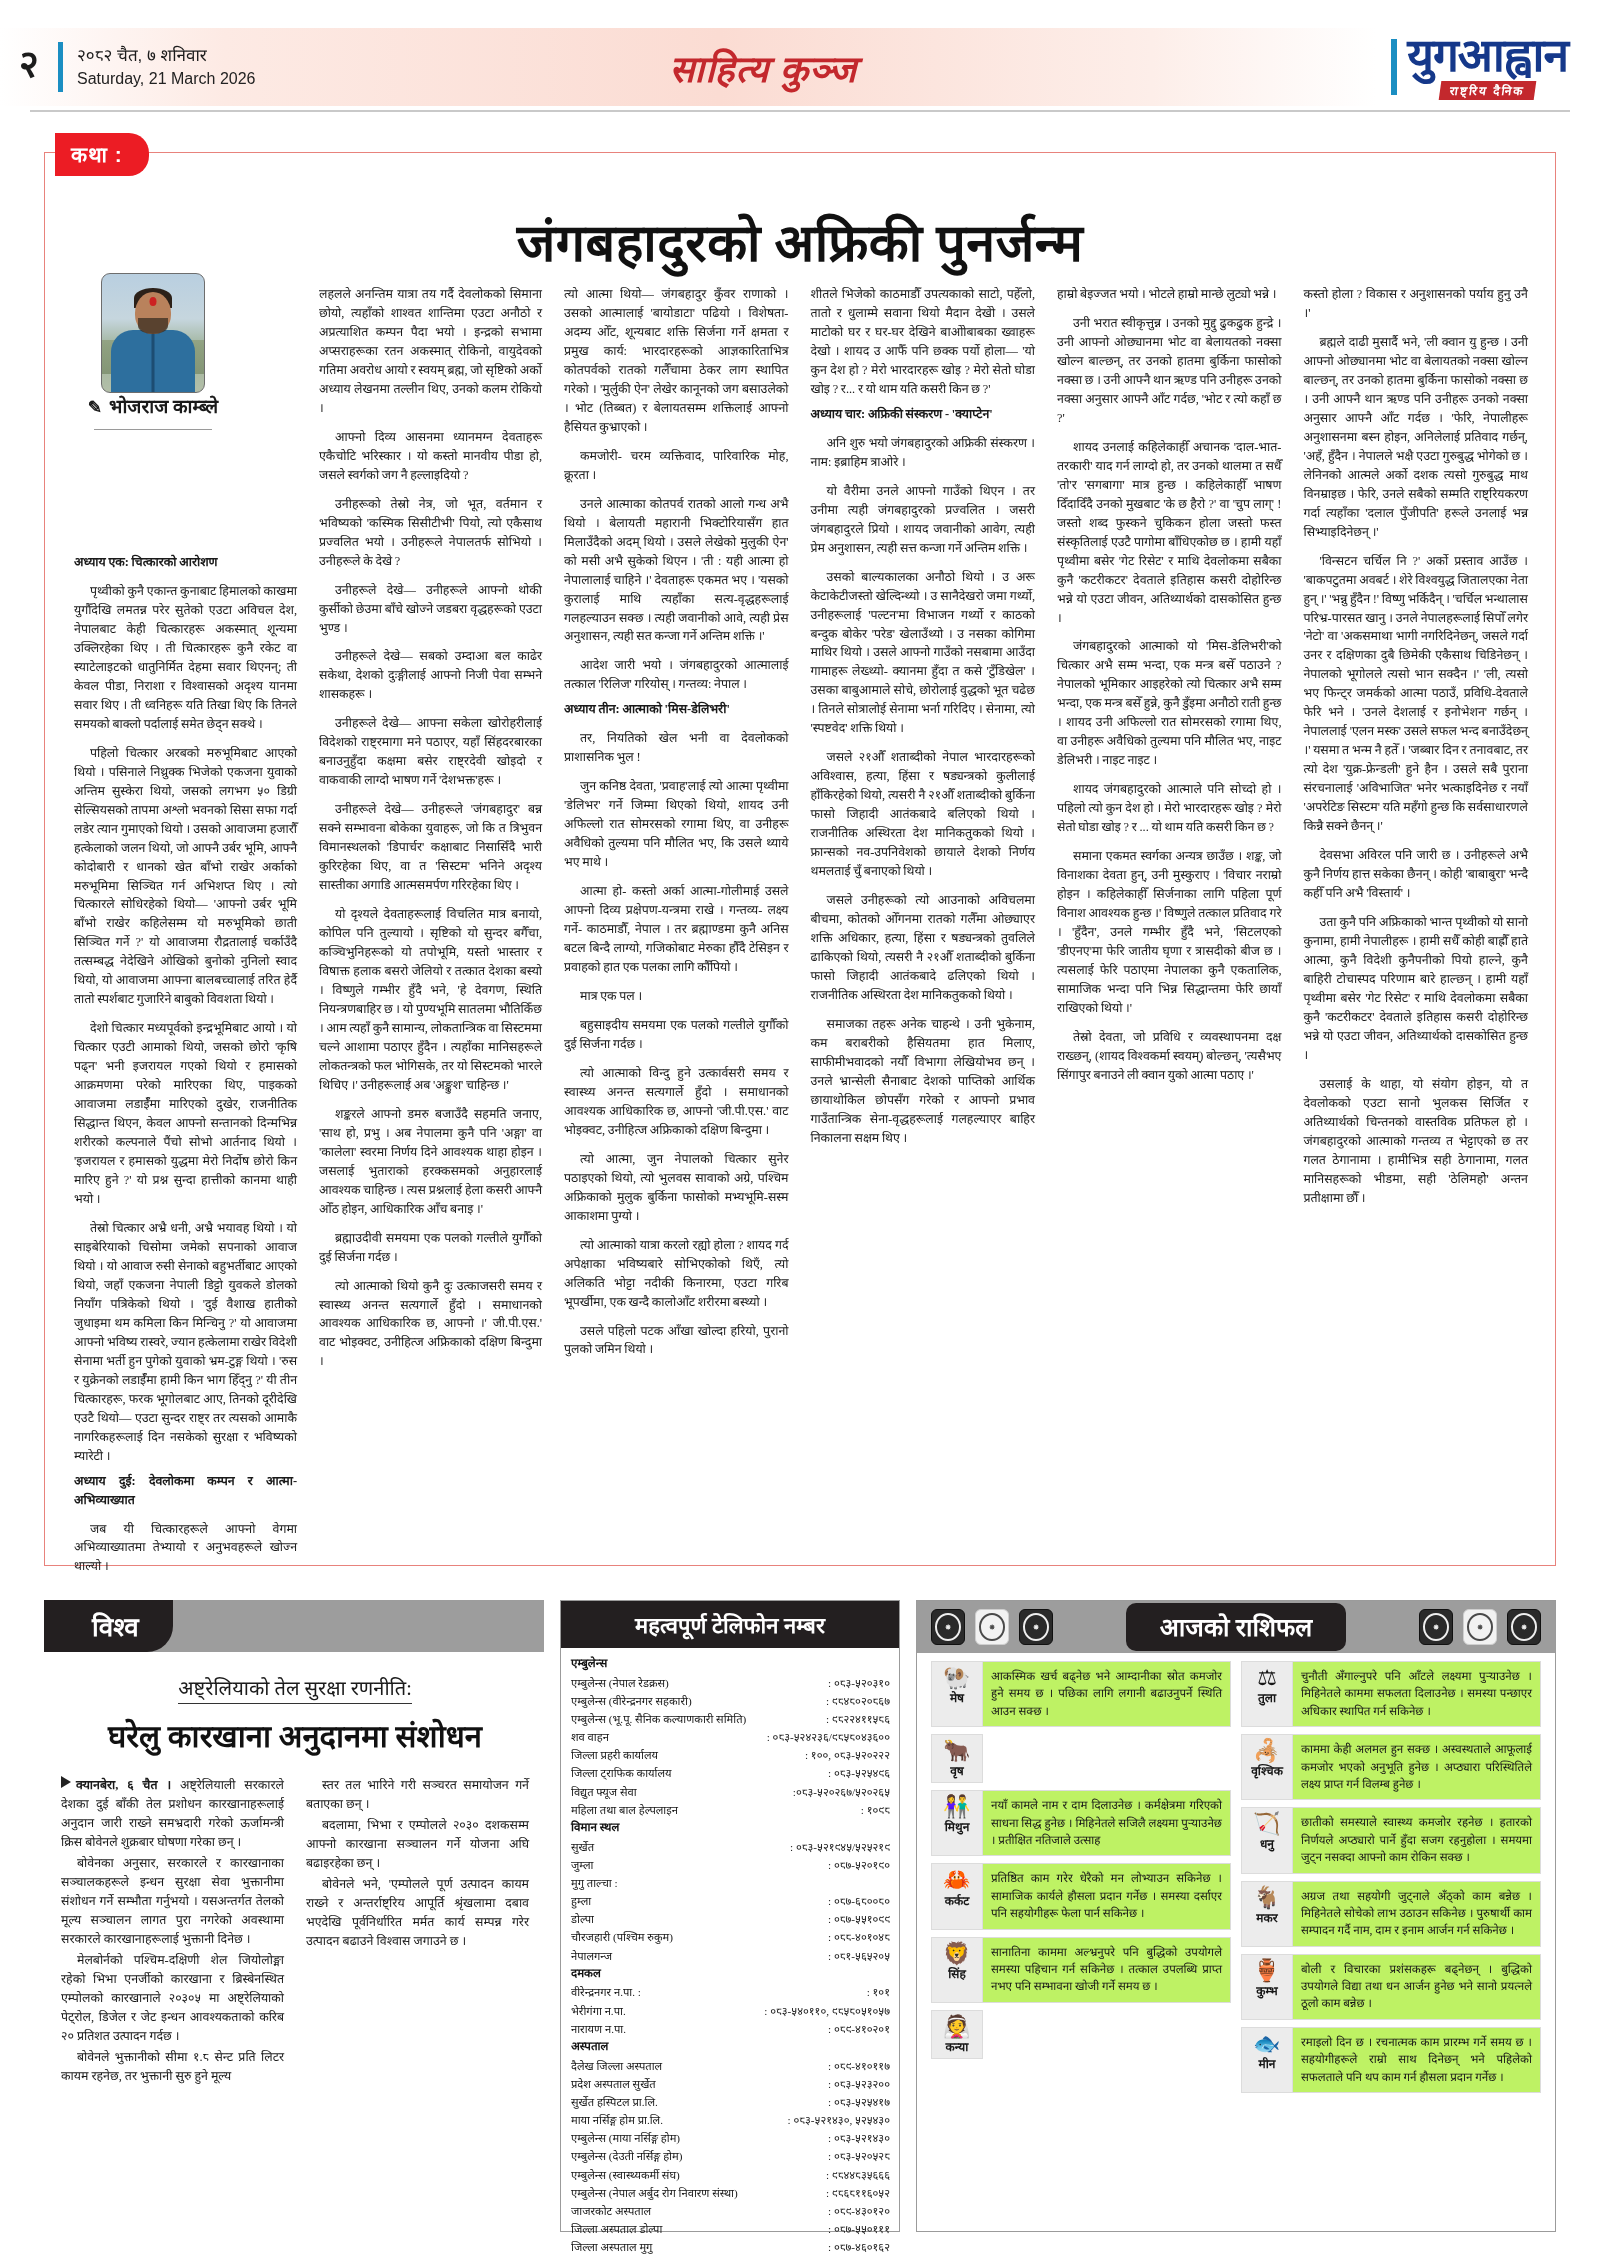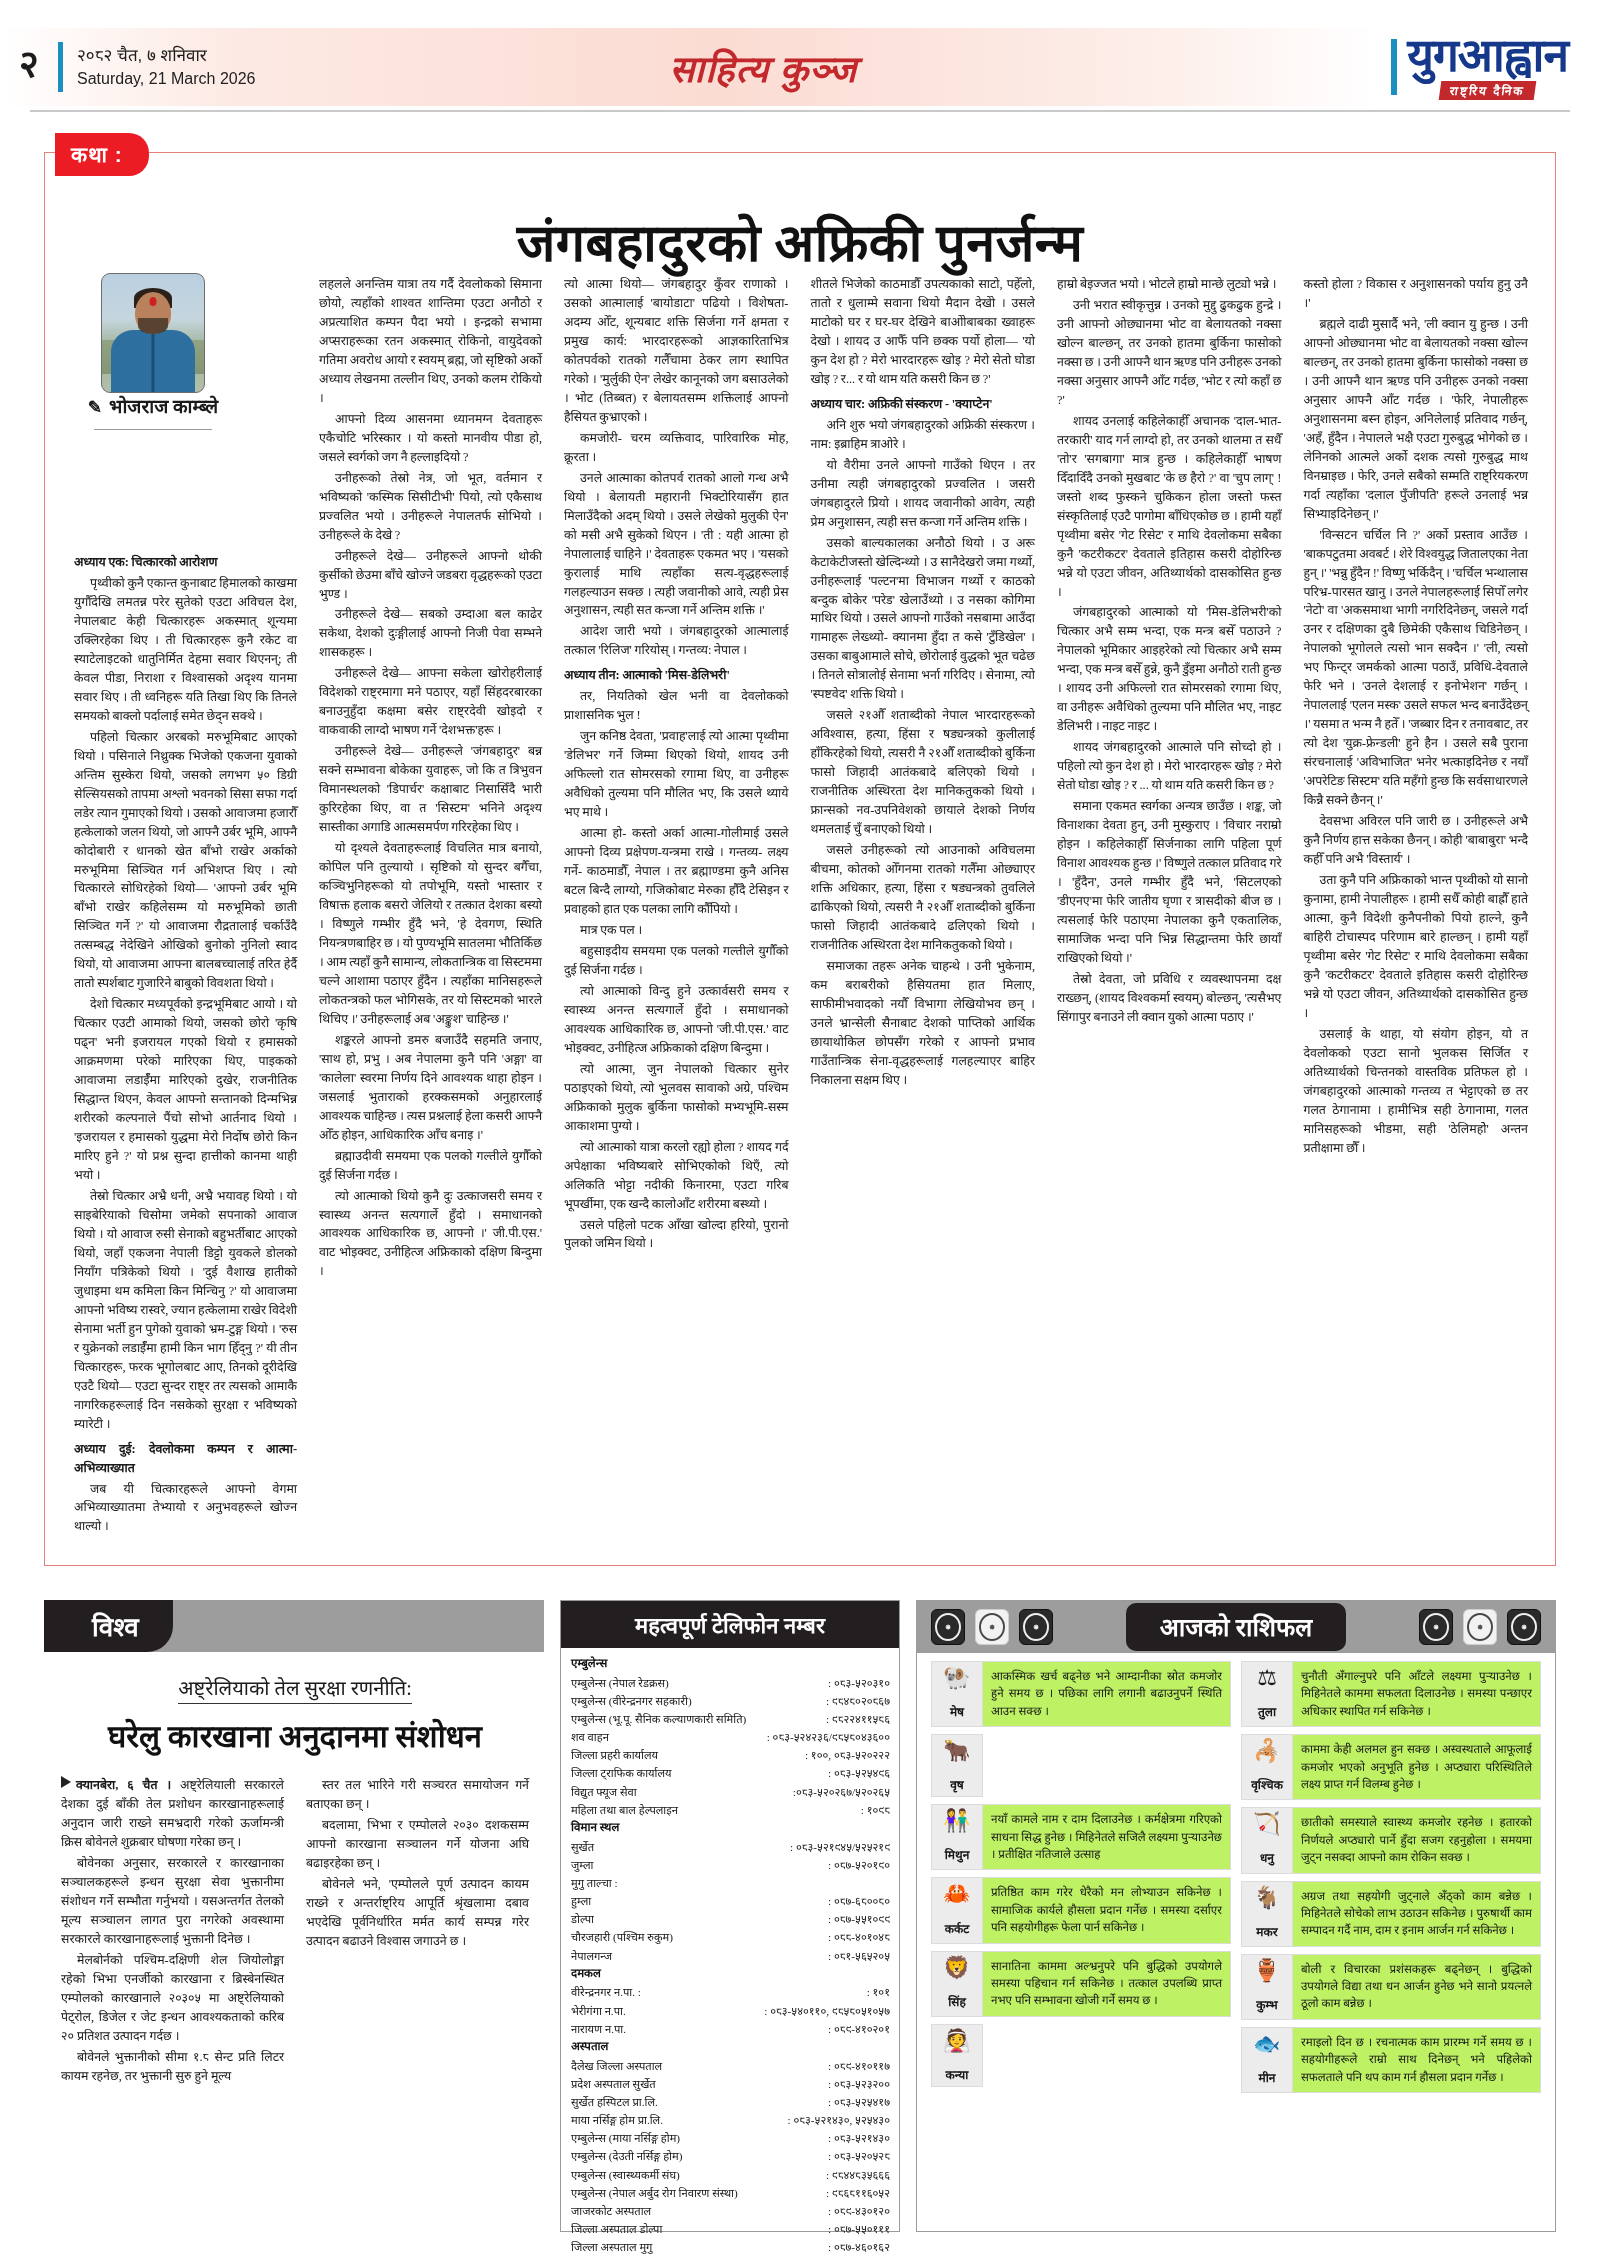--- a/index.html
+++ b/index.html
@@ -100,21 +100,21 @@
     display: flex; gap: 0;
   }
   .col { padding: 0 11px; position: relative; }
   .col + .col::before {
     content:""; position:absolute; left:0; top:0; bottom:0; width:0px;
   }
   .col p {
     font-family: "Liberation Serif", "DejaVu Serif", serif;
     font-size: 12.4px; line-height: 1.53; text-align: justify;
     text-indent: 16px; color: #1a1a1a; margin-bottom: 2px;
-    hyphens: auto; word-spacing: -0.4px;
+    hyphens: auto; word-spacing: -0.4px; margin-top: 10px;
   }
   .col p.nofirst { text-indent: 0; }
   .col p.chapter { font-weight: bold; text-indent: 0; margin-top: 6px; }
   .col-first { padding-top: 272px; }
 
   
   .bottom { position: absolute; left: 44px; top: 1600px; width: 1512px; height: 632px; }
 
   .panel { position: absolute; top: 0; border: 1px solid #b6b6b6; background: #fff; }
   .panel-world { left: 0; width: 500px; height: 632px; border: none; }
@@ -190,21 +190,21 @@
 
   .horo-grid { display:flex; padding: 8px 9px 0; }
   .horo-col { width:50%; padding: 0 5px; }
   .horo-item { display:flex; align-items:stretch; margin-bottom: 7px; }
   .sign-cell {
     width: 52px; flex: 0 0 52px; text-align:center; background:#ececec;
     border:1px solid #dcdcdc; padding: 4px 0 3px;
   }
   .sign-glyph { font-size: 22px; line-height: 1.05; }
   .sign-name { font-family:"Liberation Serif",serif; font-weight:bold;
-     font-size: 12px; margin-top: 14px; color:#171717; }
+     font-size: 12px; margin-top: 0; color:#171717; }
   .sign-text {
     flex: 1; background:#bef264; border:1px solid #dcdcdc; border-left:none;
     padding: 6px 8px; font-family:"Liberation Serif",serif; font-size:11.6px;
     line-height:1.5; text-align: justify; color:#161616;
   }
 </style>
 </head>
 <body>
 
 <div class="page">

